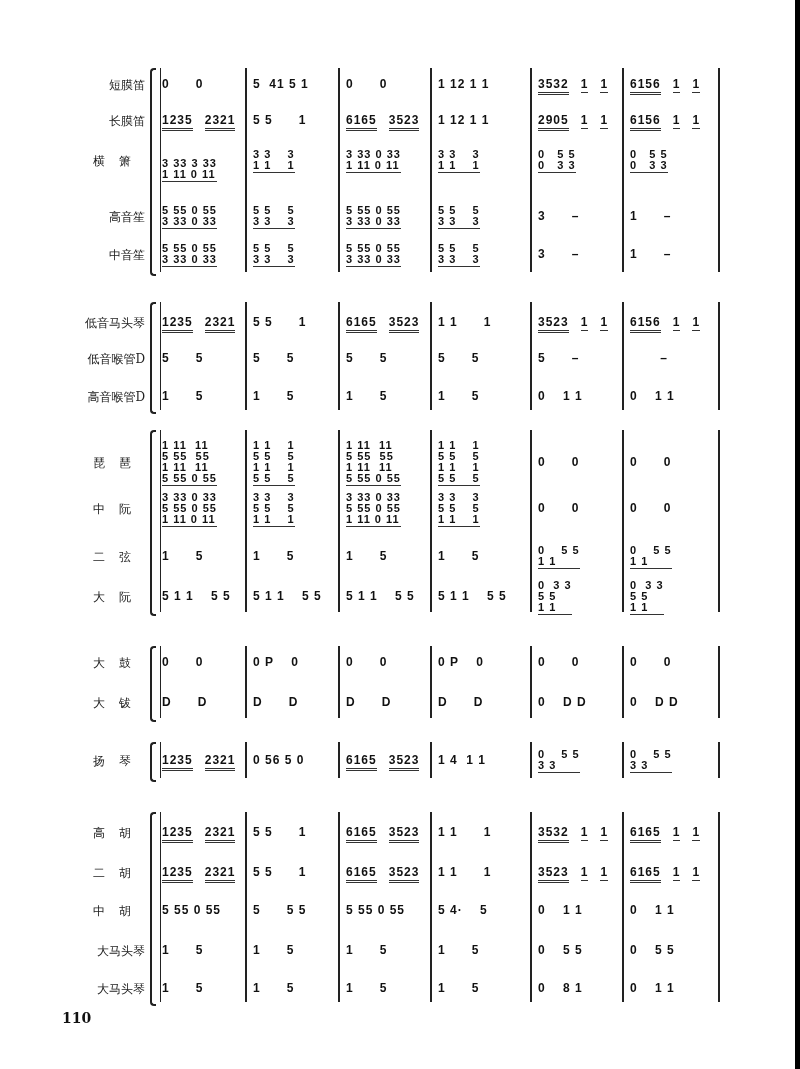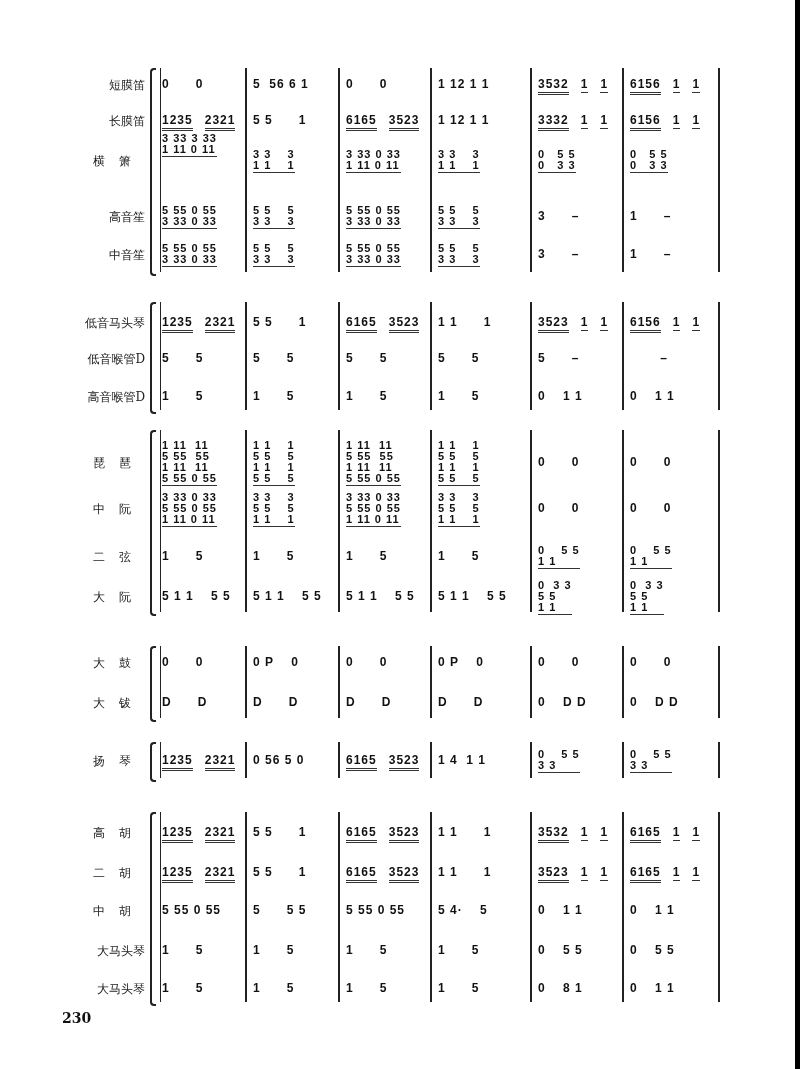--- a/index.html
+++ b/index.html
@@ -28,21 +28,21 @@
     <div class="bar" style="left: 338px; top: 68px; height: 204px;"></div>
     <div class="bar" style="left: 430px; top: 68px; height: 204px;"></div>
     <div class="bar" style="left: 530px; top: 68px; height: 204px;"></div>
     <div class="bar" style="left: 622px; top: 68px; height: 204px;"></div>
     <div class="bar" style="left: 718px; top: 68px; height: 204px;"></div>
     <div class="label" style="top: 77px;">短膜笛</div>
     <div class="cell" style="left: 162px; top: 77px;">
       <div style="white-space: pre;">0      0</div>
     </div>
     <div class="cell" style="left: 253px; top: 77px;">
-      <div style="white-space: pre;">5  56 6 1</div>
+      <div style="white-space: pre;">5  41 5 1</div>
     </div>
     <div class="cell" style="left: 346px; top: 77px;">
       <div style="white-space: pre;">0      0</div>
     </div>
     <div class="cell" style="left: 438px; top: 77px;">
       <div style="white-space: pre;">1 12 1 1</div>
     </div>
     <div class="cell" style="left: 538px; top: 77px;">
       <div style="white-space: pre;"><span class="dul" style="margin-right: 12px;">3532</span><span class="ul" style="margin-right: 12px;">1</span><span class="ul" style="margin-right: 12px;">1</span></div>
     </div>
@@ -56,27 +56,27 @@
     <div class="cell" style="left: 253px; top: 113px;">
       <div style="white-space: pre;">5 5      1</div>
     </div>
     <div class="cell" style="left: 346px; top: 113px;">
       <div style="white-space: pre;"><span class="dul" style="margin-right: 12px;">6165</span><span class="dul" style="margin-right: 12px;">3523</span></div>
     </div>
     <div class="cell" style="left: 438px; top: 113px;">
       <div style="white-space: pre;">1 12 1 1</div>
     </div>
     <div class="cell" style="left: 538px; top: 113px;">
-      <div style="white-space: pre;"><span class="dul" style="margin-right: 12px;">3332</span><span class="ul" style="margin-right: 12px;">1</span><span class="ul" style="margin-right: 12px;">1</span></div>
+      <div style="white-space: pre;"><span class="dul" style="margin-right: 12px;">2905</span><span class="ul" style="margin-right: 12px;">1</span><span class="ul" style="margin-right: 12px;">1</span></div>
     </div>
     <div class="cell" style="left: 630px; top: 113px;">
       <div style="white-space: pre;"><span class="dul" style="margin-right: 12px;">6156</span><span class="ul" style="margin-right: 12px;">1</span><span class="ul" style="margin-right: 12px;">1</span></div>
     </div>
     <div class="label spaced" style="top: 153px;">横箫</div>
-    <div class="cell stack" style="left: 162px; top: 133px;">
+    <div class="cell stack" style="left: 162px; top: 158px;">
       <div style="white-space: pre;">3 33 3 33</div>
       <div class="ul" style="white-space: pre;">1 11 0 11</div>
     </div>
     <div class="cell stack" style="left: 253px; top: 149px;">
       <div style="white-space: pre;">3 3    3</div>
       <div class="ul" style="white-space: pre;">1 1    1</div>
     </div>
     <div class="cell stack" style="left: 346px; top: 149px;">
       <div style="white-space: pre;">3 33 0 33</div>
       <div class="ul" style="white-space: pre;">1 11 0 11</div>
@@ -487,13 +487,13 @@
       <div style="white-space: pre;">1      5</div>
     </div>
     <div class="cell" style="left: 538px; top: 981px;">
       <div style="white-space: pre;">0    8 1</div>
     </div>
     <div class="cell" style="left: 630px; top: 981px;">
       <div style="white-space: pre;">0    1 1</div>
     </div>
   </div>
 
-<div class="pagenum">230</div>
+<div class="pagenum">110</div>
 
 </body></html>

